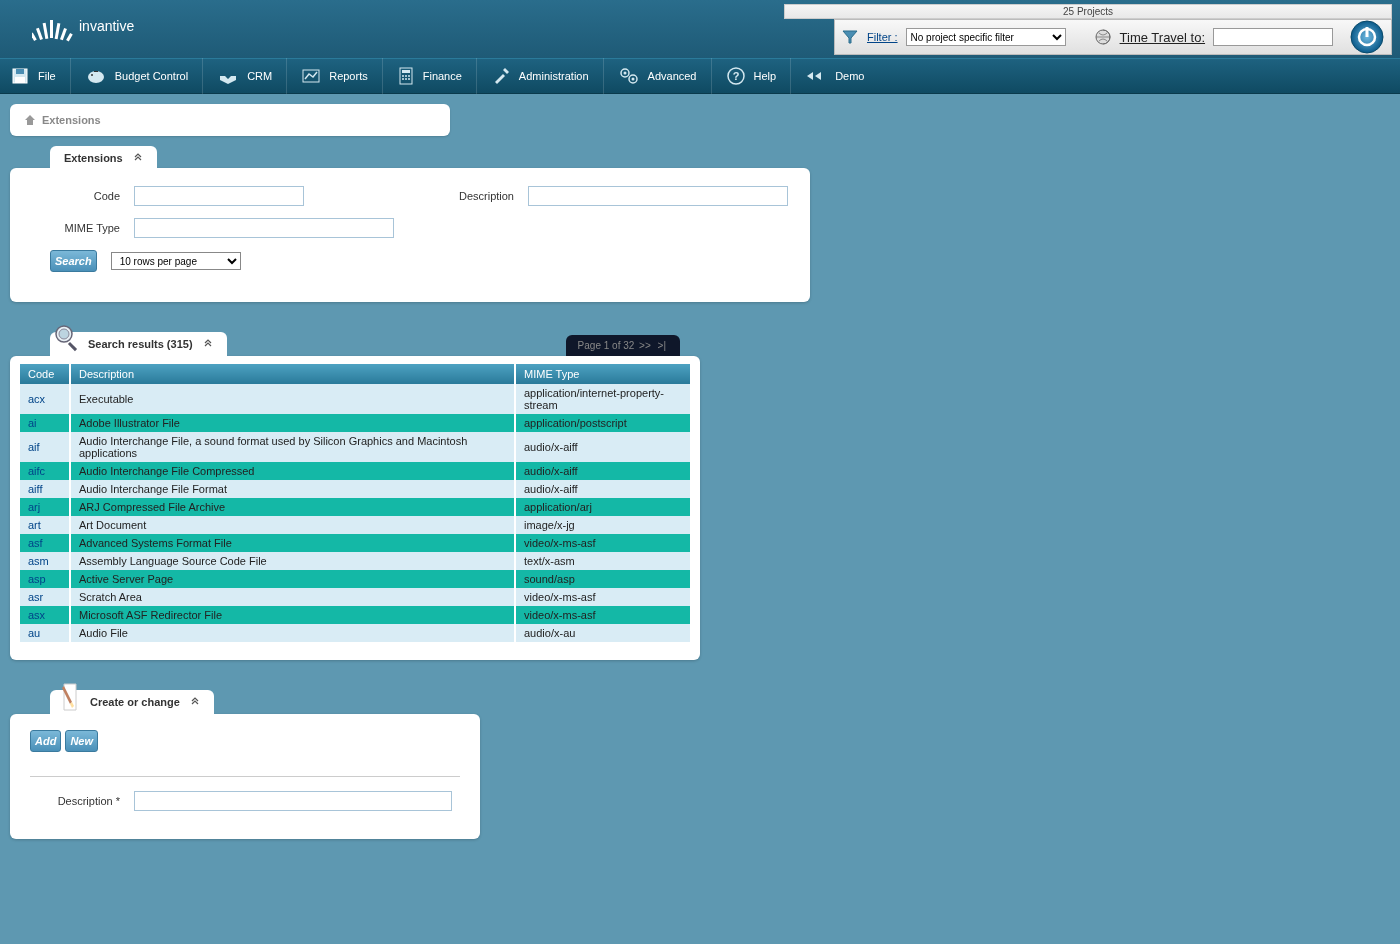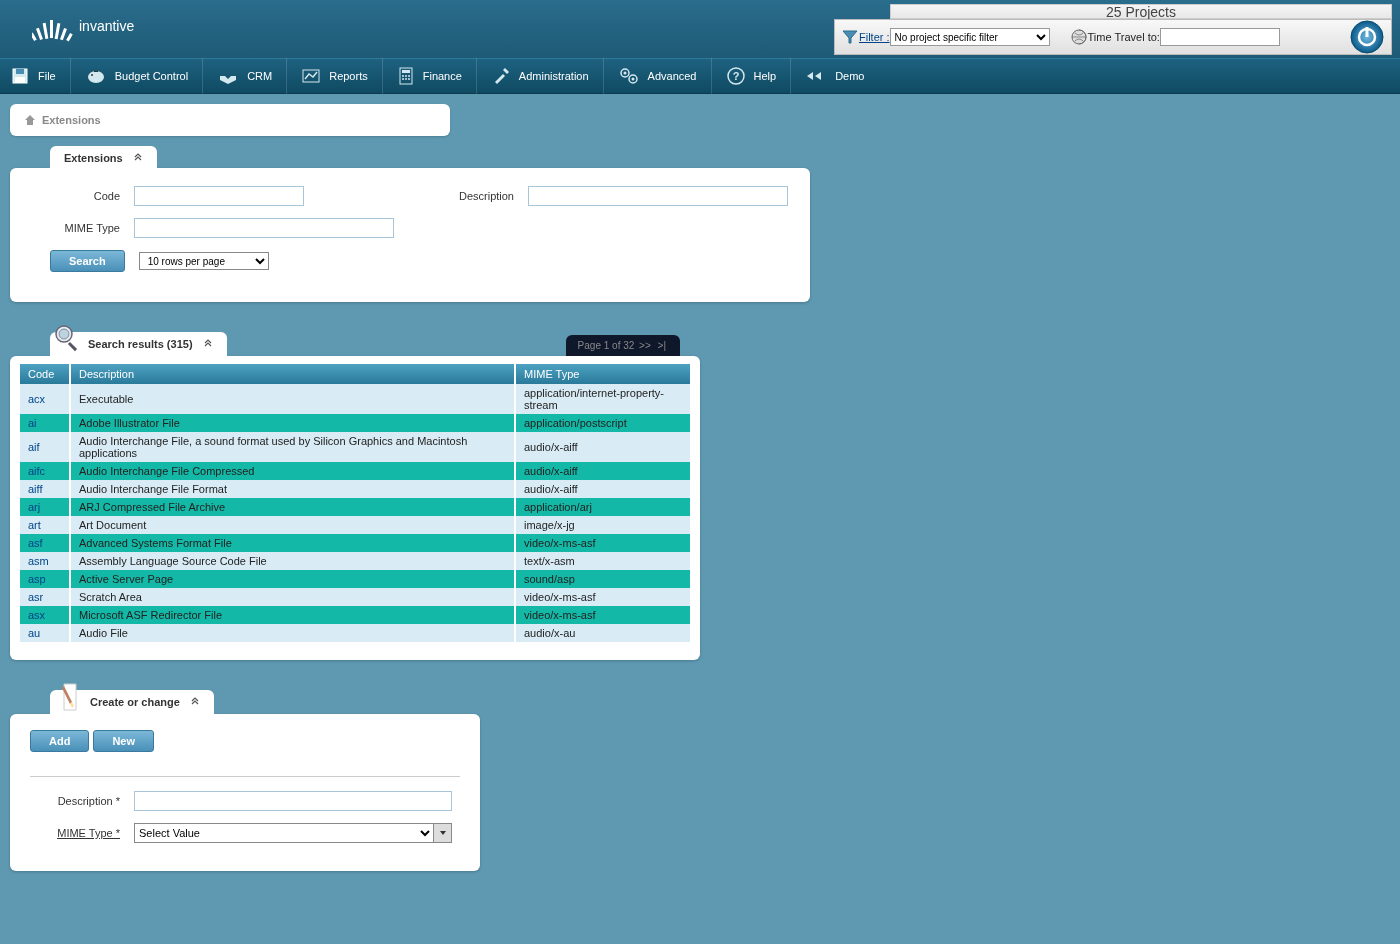--- a/index.html
+++ b/index.html
@@ -4,27 +4,27 @@
 <style>
 * { margin: 0; padding: 0; box-sizing: border-box; }
 body { font-family: Arial, sans-serif; font-size: 11px; background: #5e98b1; width: 1400px; height: 944px; overflow: hidden; }
 
 
 .header { background: linear-gradient(to bottom, #2a6d8c 0%, #1e5a76 100%); height: 58px; position: relative; }
 .logo-area { display: flex; align-items: center; padding: 8px 32px; color: white; font-size: 14px; font-weight: normal; }
 .logo-area svg { margin-right: 5px; }
 
 .top-right { position: absolute; right: 8px; top: 4px; display: flex; flex-direction: column; align-items: flex-end; }
-.projects-label { background: linear-gradient(to bottom, #f5f5f5, #e8e8e8); border: 1px solid #ccc; padding: 0 8px; font-size: 14px; width: 502px; text-align: center; color: #444; height: 15px; line-height: 14px; }
-.filter-bar { background: linear-gradient(to bottom, #f8f8f8, #e0e0e0); border: 1px solid #bbb; padding: 4px 6px; display: flex; align-items: center; width: 558px; height: 36px; }
+.projects-label { background: linear-gradient(to bottom, #f5f5f5, #e8e8e8); border: 1px solid #ccc; padding: 0 8px; font-size: 10px; width: 608px; text-align: center; color: #444; height: 15px; line-height: 14px; }
+.filter-bar { background: linear-gradient(to bottom, #f8f8f8, #e0e0e0); border: 1px solid #bbb; padding: 4px 6px; display: flex; align-items: center; gap: 8px; width: 558px; height: 36px; }
 .filter-icon { width: 18px; height: 18px; }
 .filter-link { color: #004488; text-decoration: underline; font-size: 11px; }
 .filter-select { border: 1px solid #999; font-size: 10px; height: 18px; width: 160px; background:white;}
 .time-icon { width: 18px; height: 18px; }
-.time-label { font-size: 11px; color: #222; }
+.time-label { font-size: 13px; color: #222; text-decoration: underline; }
 .time-input { border: 1px solid #999; height: 18px; width: 120px; }
 .power-btn { width: 36px; height: 36px; margin-left: auto; }
 
 
 .menubar { background: linear-gradient(to bottom, #1e6280 0%, #0f4a62 100%); height: 36px; display: flex; align-items: center; padding: 16px 4px; border-top: 1px solid #2a7a9a; border-bottom: 1px solid #0a3a4c;}
 .menu-item { display: flex; align-items: center; color: white; padding: 0 14px; height: 36px; font-size: 11px; cursor: pointer; border-left: 1px solid rgba(255,255,255,0.15); }
 .menu-item:first-child { border-left: none; padding-left: 6px;}
 .menu-item .mi-icon { margin-right: 8px; display:flex; align-items:center;}
 
 
@@ -37,21 +37,21 @@
 .tab-header { display: inline-flex; align-items: center; background: white; border-radius: 6px 6px 0 0; padding: 6px 14px; font-weight: bold; font-size: 11px; color: #333; gap: 10px; margin-left: 40px; position:relative; z-index:2; }
 .tab-header .chev { color: #555; }
 .panel-body { background: white; border-radius: 6px; padding: 18px 20px; box-shadow: 0 1px 3px rgba(0,0,0,0.2); margin-top: -2px; position:relative; z-index:1;}
 
 
 .search-panel { width: 800px; }
 .form-row { display: flex; align-items: center; margin-bottom: 12px; }
 .form-label { width: 90px; text-align: right; margin-right: 14px; color: #333; font-size: 11px; }
 .form-input { border: 1px solid #a8c4d8; height: 20px; padding: 2px 4px; font-size: 11px; }
 .form-row-split { display: flex; gap: 40px; }
-.search-btn, .action-btn { background: linear-gradient(to bottom, #7bb8d8, #4a90b8); border: 1px solid #3a7a9e; color: white; font-weight: bold; font-size: 11px; padding: 4px 18px; border-radius: 3px; cursor: pointer; height:22px; }
+.search-btn, .action-btn { background: linear-gradient(to bottom, #7bb8d8, #4a90b8); border: 1px solid #3a7a9e; color: white; font-weight: bold; font-size: 11px; padding: 4px 4px; border-radius: 3px; cursor: pointer; height:22px;font-style:italic; }
 .rows-select { border: 1px solid #888; font-size: 10px; height: 18px; background:white; padding:1px 4px;}
 
 
 .results-panel { width: 690px; margin-top: 30px; }
 .results-header-wrap { display: flex; align-items: flex-end; margin-left: 40px;}
 .results-tab { display: inline-flex; align-items: center; background: white; border-radius: 6px 6px 0 0; padding: 6px 14px 6px 38px; font-weight: bold; font-size: 11px; color: #333; gap: 10px; position: relative; }
 .results-tab .mag-icon { position: absolute; left: 2px; top: -10px; }
 .pagination-tab { margin-left: auto; background: #0f172a; border-radius: 6px 6px 0 0; padding: 5px 12px; font-size: 10px; color: #888; margin-right: 20px; }
 .pagination-tab .pg-link { text-decoration: none; color: #888; padding: 0 2px; cursor:pointer;}
 .results-body { background: white; border-radius: 6px; padding: 8px 10px 18px 10px; box-shadow: 0 1px 3px rgba(0,0,0,0.2);}
@@ -370,25 +370,14 @@
   <div class="create-body">
     <div class="btn-row">
       <button class="action-btn">Add</button>
       <button class="action-btn">New</button>
     </div>
     <hr class="sep">
     <div class="form-row">
       <label class="form-label">Description *</label>
       <input class="form-input" style="width: 318px;" type="text">
     </div>
-    <div class="form-row">
-      <label class="form-label und"><span style="text-decoration:underline">MIME Type *</span></label>
-      <div class="combo">
-        <select><option>Select Value</option></select>
-        <div class="arrow">
-          <svg width="8" height="8" viewBox="0 0 8 8">
-              <path d="M1 2 L7 2 L4 6 Z" fill="#333"></path>
-            </svg>
-        </div>
-      </div>
-    </div>
   </div>
 </div>
 
 </body></html>

